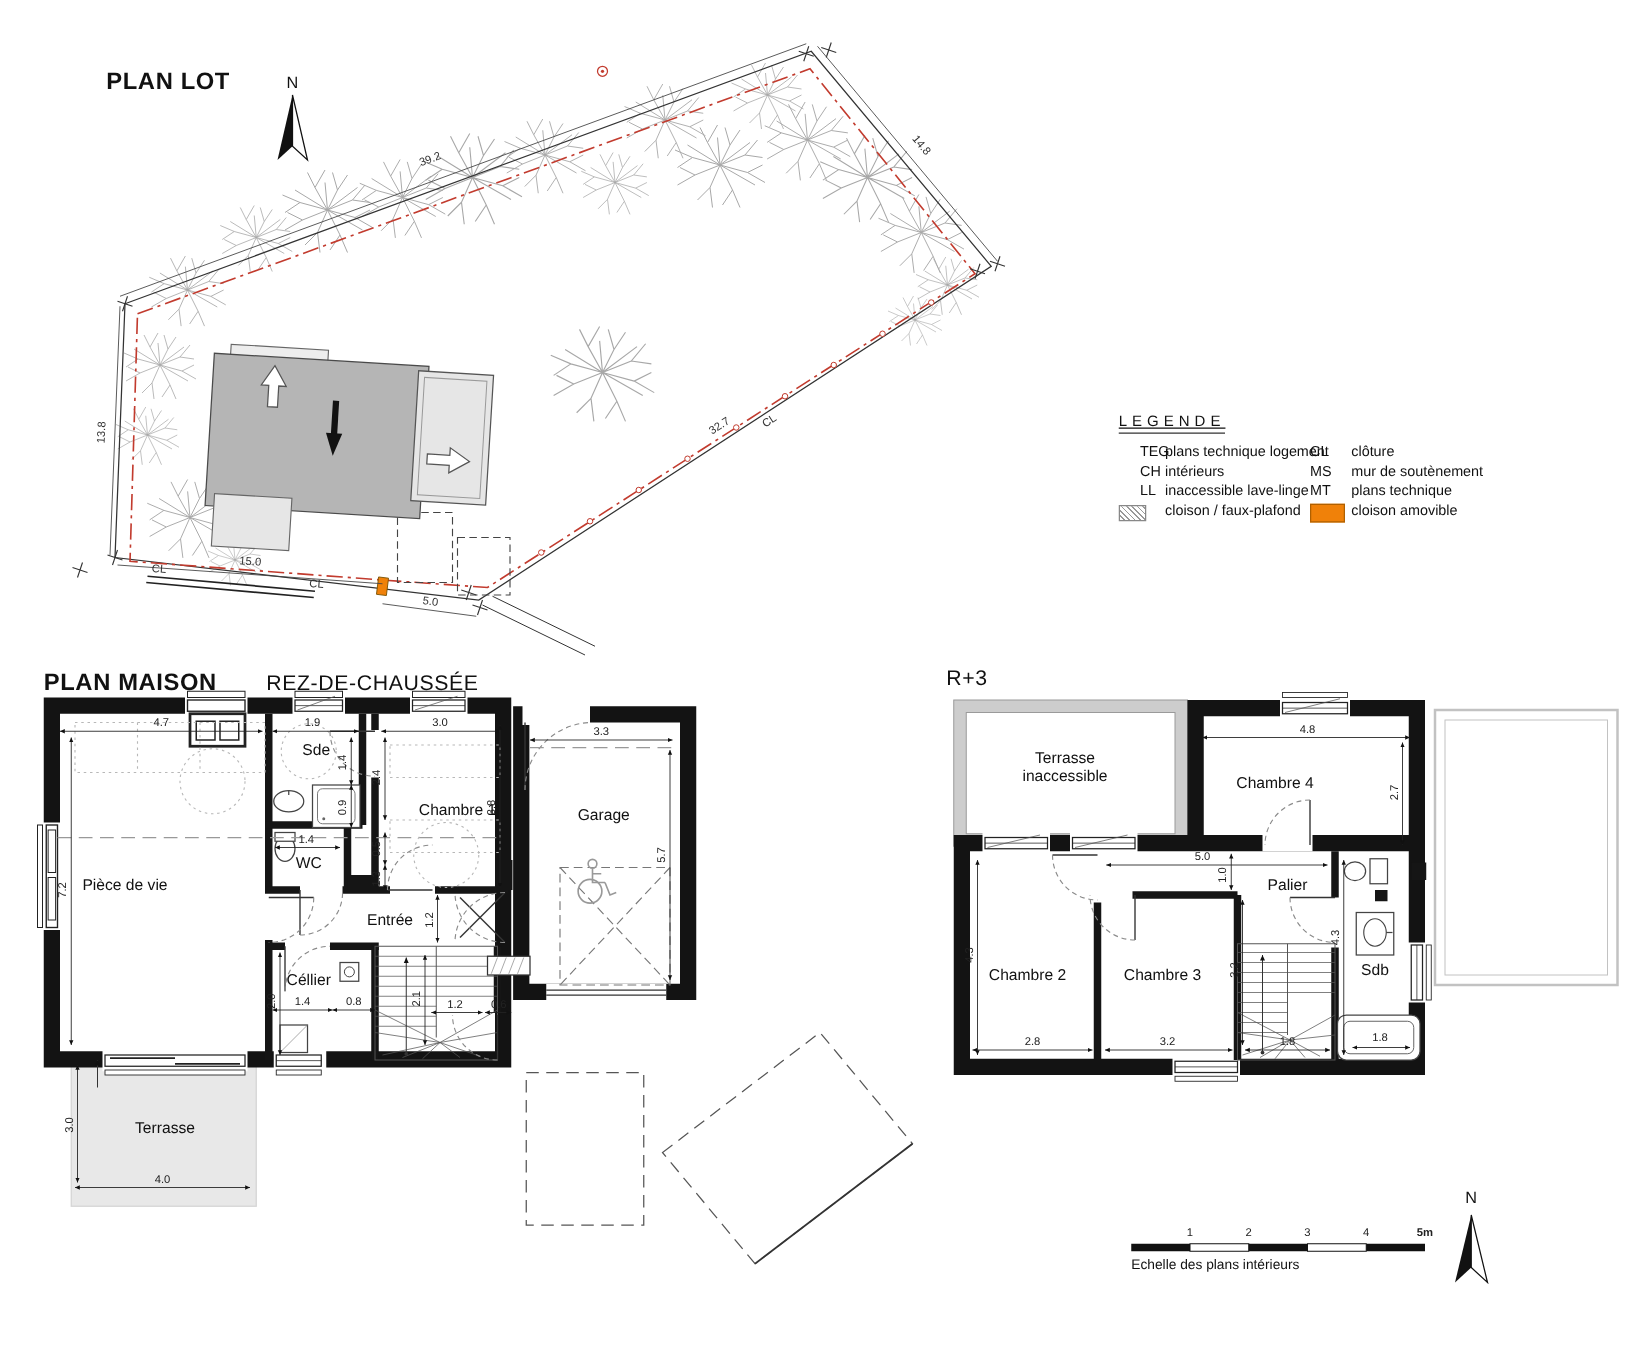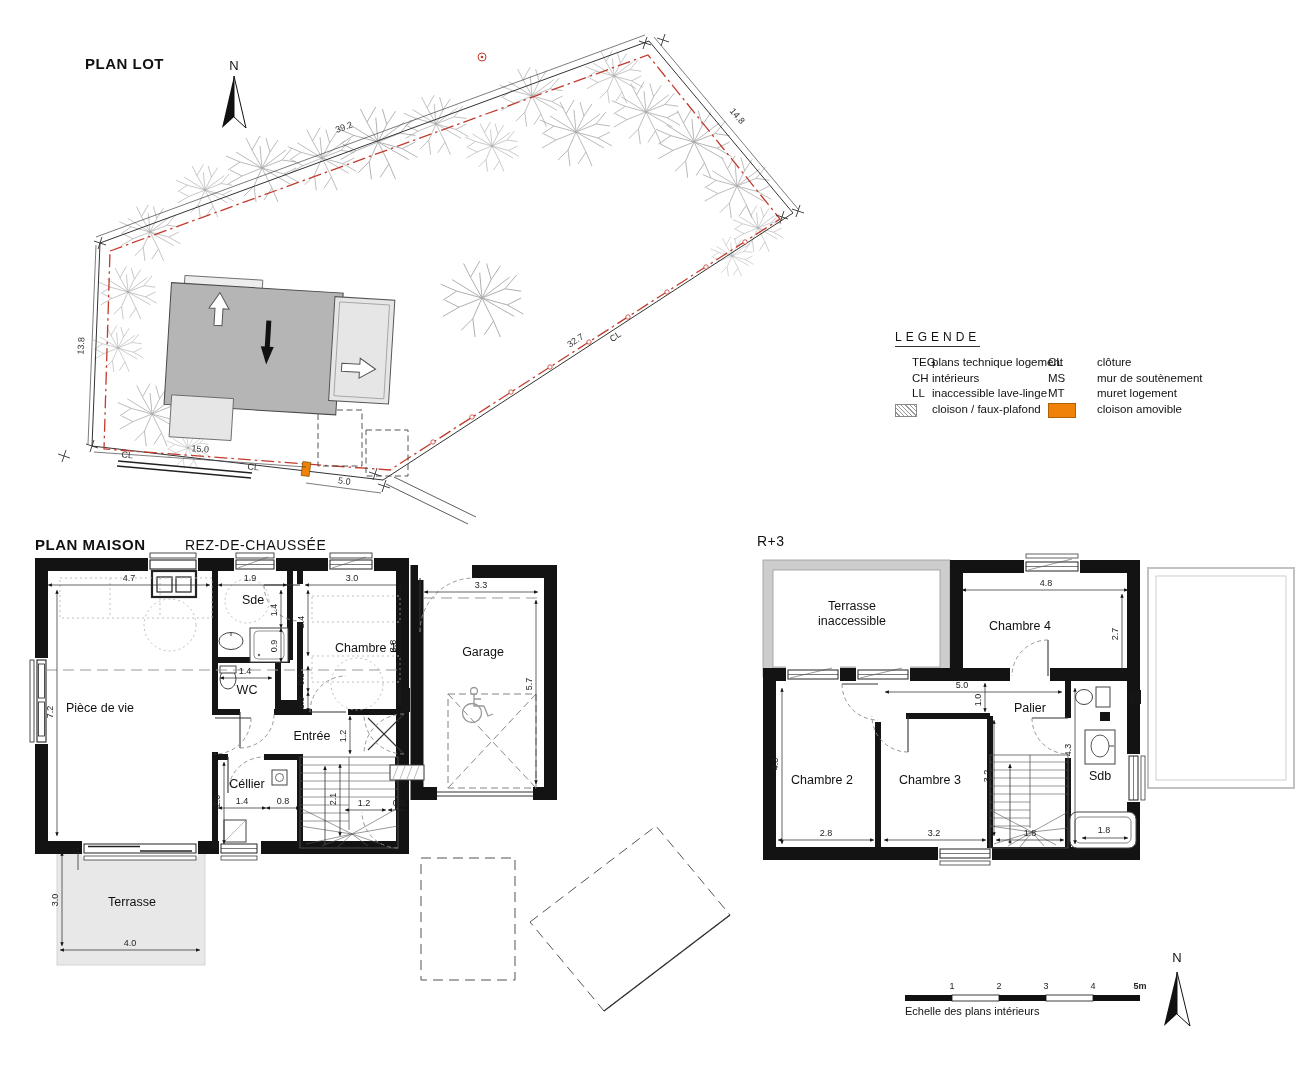--- a/index.html
+++ b/index.html
@@ -1,44 +1,44 @@
 <!DOCTYPE html>
 <html><head>
 <meta charset="utf-8">
 <style>
   html,body{margin:0;padding:0;background:#fff;}
   .page{position:relative;width:1305px;height:1079px;background:#fff;overflow:hidden;
         font-family:"Liberation Sans",sans-serif;color:#111;}
   .abs{position:absolute;}
-  .title-bold{font-size:15px;font-weight:bold;letter-spacing:.5px;}
-  .title-reg{font-size:14px;font-weight:normal;letter-spacing:.5px;}
+  .title-bold{font-size:19px;font-weight:bold;letter-spacing:.5px;}
+  .title-reg{font-size:17px;font-weight:normal;letter-spacing:.5px;}
   svg{position:absolute;left:0;top:0;}
   svg text{font-family:"Liberation Sans",sans-serif;}
   .dim{font-size:9px;fill:#222;text-anchor:middle;}
   .dimS{font-size:9px;fill:#333;text-anchor:middle;}
   .room{font-size:12.5px;fill:#111;text-anchor:middle;}
   .wall{fill:#fff;stroke:#131313;}
   .part{stroke:#151515;stroke-width:6;fill:none;}
   .thin{stroke:#555;stroke-width:.8;fill:none;}
   .tread{stroke:#555;stroke-width:.6;fill:none;}
   .door{stroke:#8a8a8a;stroke-width:.9;fill:none;stroke-dasharray:4 3;}
   .leaf{stroke:#333;stroke-width:1.1;fill:none;}
   .dimln{stroke:#222;stroke-width:.7;fill:none;}
   .dot{stroke:#b8b8b8;stroke-width:.9;fill:none;stroke-dasharray:2 3;}
   .gdash{stroke:#999;stroke-width:1;fill:none;stroke-dasharray:11 6;}
   .fix{stroke:#444;stroke-width:1;fill:#fff;}
   
   .legend{position:absolute;left:895px;top:330px;width:330px;font-size:11.5px;}
   .lg-title{display:inline-block;font-size:12px;letter-spacing:4px;border-bottom:1px solid #333;
-            padding-bottom:2px;margin-bottom:8px;}
+            padding-bottom:2px;margin-bottom:8px;text-decoration:underline;}
   .lg-row{position:relative;height:15.5px;line-height:15.5px;}
   .lg-abbr{position:absolute;left:0;width:36px;margin-left:17px;}
   .lg-lab{position:absolute;left:37px;white-space:nowrap;}
   .lg-abbr2{position:absolute;left:153px;width:32px;}
-  .lg-lab2{position:absolute;left:186px;white-space:nowrap;margin-left:16px;}
+  .lg-lab2{position:absolute;left:186px;white-space:nowrap;}
   .sw-hatch{position:absolute;left:0;top:2px;width:20px;height:11px;border:1px solid #888;
             background:repeating-linear-gradient(45deg,#fff 0 2px,#999 2px 3px);}
   .sw-orange{position:absolute;left:153px;top:1px;width:26px;height:13px;border:1px solid #b06000;
              background:#f08109;}
 </style>
 </head>
 <body>
 
 <div class="page">
 
@@ -603,21 +603,21 @@
     <div class="lg-row">
       <span class="lg-abbr">CH</span>
       <span class="lg-lab">intérieurs</span>
       <span class="lg-abbr2">MS</span>
       <span class="lg-lab2">mur de soutènement</span>
     </div>
     <div class="lg-row">
       <span class="lg-abbr">LL</span>
       <span class="lg-lab">inaccessible lave-linge</span>
       <span class="lg-abbr2">MT</span>
-      <span class="lg-lab2">muret logement</span>
+      <span class="lg-lab2">plans technique</span>
     </div>
     <div class="lg-row">
       <span class="sw-hatch"></span>
       <span class="lg-lab">cloison / faux-plafond</span>
       <span class="sw-orange"></span>
       <span class="lg-lab2">cloison amovible</span>
     </div>
   </div>
 
 </div>

